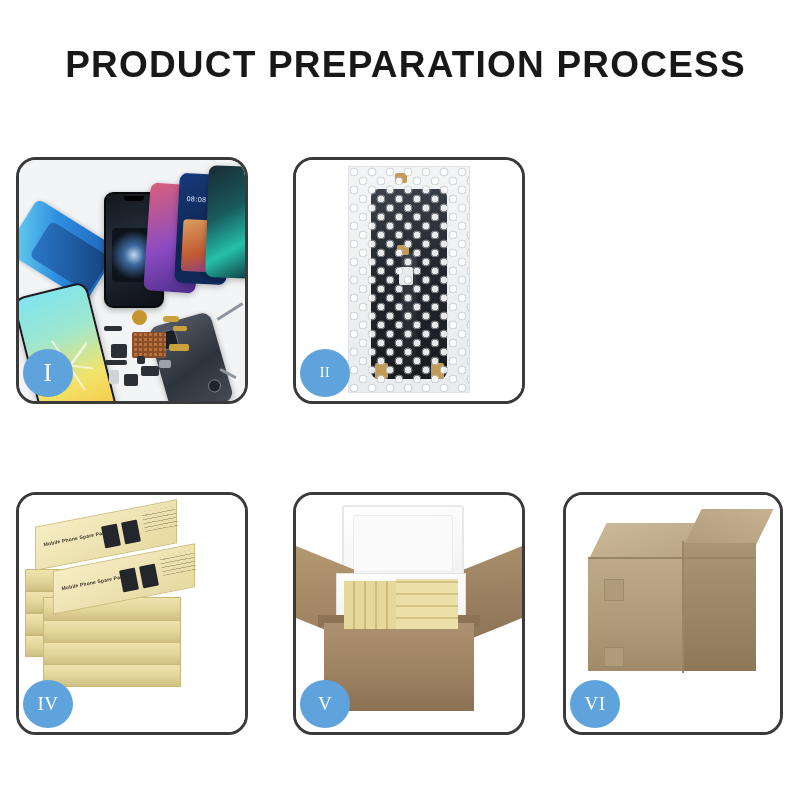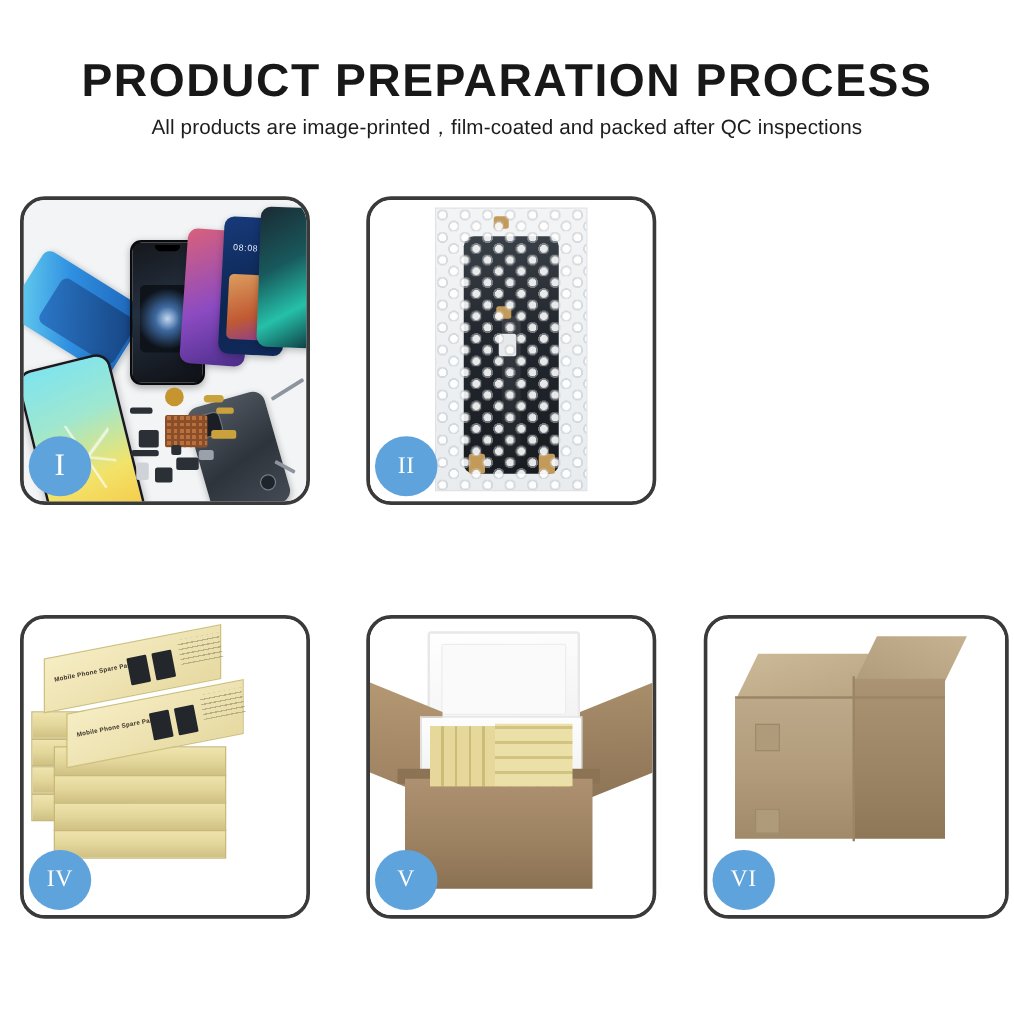--- a/index.html
+++ b/index.html
@@ -53,21 +53,21 @@
     background:#5fa3dc;
     color:#ffffff;
     font-family:"Liberation Serif", serif;
     font-size:25px;
     line-height:48px;
     text-align:center;
     letter-spacing:.5px;
     z-index:40;
     left:4px;bottom:4px;
   }
-  .badge.small{font-size:19px;}
+  .badge.small{font-size:14px;}
   .badge.xsmall{font-size:19px;}
 
   
   .p1bg{position:absolute;inset:0;background:#f3f4f5;}
   .ph{position:absolute;border-radius:7px;}
   .ph.s1{ 
     left:12px;top:42px;width:62px;height:96px;
     background:linear-gradient(150deg,#6fd9f2 0%,#2f8fe0 45%,#1b5fb5 100%);
     transform:rotate(-58deg);
     box-shadow:0 2px 5px rgba(0,0,0,.25);
@@ -274,21 +274,20 @@
   .kseam{position:absolute;background:#9a8564;}
   .ktape{position:absolute;background:#af9b7a;border:1px solid #9d8a6a;}
 </style>
 </head>
 <body>
 
 <div class="page">
 
   <div class="header">
     <div class="title">PRODUCT PREPARATION PROCESS</div>
-    <div class="subtitle">All products are image-printed，film-coated and packed after QC inspections</div>
   </div>
 
   <div class="grid">
 
     <div class="panel" style="left:16px;top:157px;width:232px;height:247px;">
       <div class="stage">
         <div class="p1bg"></div>
 
         <div class="ph s1"></div>
         <div class="ph s1b"></div>
@@ -394,21 +393,21 @@
         <div class="cflapR"></div>
         <div class="sfbox"></div>
         <div class="goldrow"></div>
         <div class="goldrow2"></div>
         <div class="cbodyTopEdge"></div>
         <div class="cbody"></div>
         <div class="badge xsmall">V</div>
       </div>
     </div>
 
-    <div class="panel" style="left:563px;top:492px;width:244px;height:243px;padding-left:44px;">
+    <div class="panel" style="left:563px;top:492px;width:220px;height:243px;padding-left:44px;">
       <div class="stage">
         <div class="p6bg"></div>
         <div class="ktopL"></div>
         <div class="ktopR"></div>
         <div class="kfront"></div>
         <div class="kside"></div>
         <div class="kseam" style="left:116px;top:46px;width:2px;height:132px;"></div>
         <div class="kseam" style="left:22px;top:62px;width:168px;height:2px;"></div>
         <div class="ktape" style="left:38px;top:84px;width:18px;height:20px;"></div>
         <div class="ktape" style="left:38px;top:152px;width:18px;height:18px;"></div>

